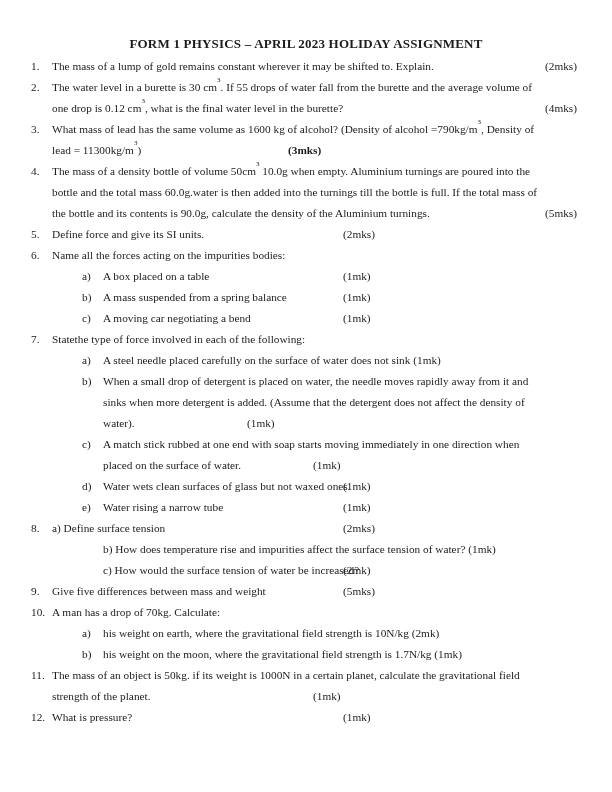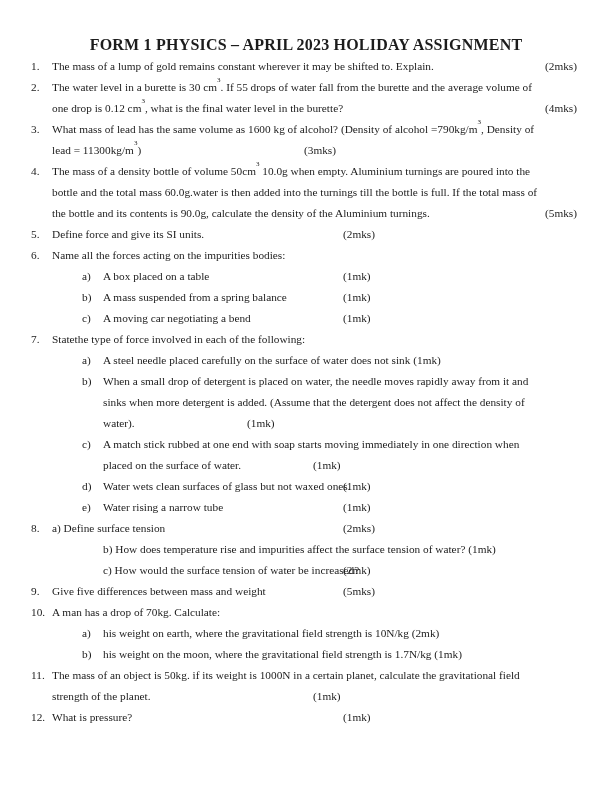--- a/index.html
+++ b/index.html
@@ -4,21 +4,21 @@
 <style>
   html,body{margin:0;padding:0;}
   body{
     width:612px;height:792px;background:#ffffff;overflow:hidden;
     font-family:"Liberation Serif","DejaVu Serif",serif;
     color:#1c1c1c;
   }
   .page{position:relative;width:612px;height:792px;background:#ffffff;}
   .doc-title{
     position:absolute;top:36px;left:0;width:612px;
-    text-align:center;font-weight:bold;font-size:16px;
+    text-align:center;font-weight:bold;font-size:13px;
     letter-spacing:0.2px;white-space:nowrap;
   }
   .content{position:absolute;top:56px;left:31px;width:546px;}
   .line{position:relative;height:21px;line-height:21px;font-size:11.3px;white-space:nowrap;}
   .num{position:absolute;top:0;}
   .txt{position:absolute;top:0;text-align:right;}
   .marks{position:absolute;top:0;text-align:right;}
   .marks.right{right:0;}
   
   .num.q{left:0;}
@@ -46,21 +46,21 @@
       <div class="line">
         <span class="txt q">one drop is 0.12 cm<sup>3</sup>, what is the final water level in the burette?</span>
         <span class="marks right">(4mks)</span>
       </div>
       <div class="line">
         <span class="num q">3.</span>
         <span class="txt q">What mass of lead has the same volume as 1600 kg of alcohol? (Density of alcohol =790kg/m<sup>3</sup>, Density of</span>
       </div>
       <div class="line">
         <span class="txt q">lead = 11300kg/m<sup>3</sup>)</span>
-        <span class="marks" style="left: 273px;">(3mks)</span>
+        <span class="marks" style="left: 257px; font-weight: bold;">(3mks)</span>
       </div>
       <div class="line">
         <span class="num q">4.</span>
         <span class="txt q">The mass of a density bottle of volume 50cm<sup>3</sup> 10.0g when empty. Aluminium turnings are poured into the</span>
       </div>
       <div class="line">
         <span class="txt q">bottle and the total mass 60.0g.water is then added into the turnings till the bottle is full. If the total mass of</span>
       </div>
       <div class="line">
         <span class="txt q">the bottle and its contents is 90.0g, calculate the density of the Aluminium turnings.</span>

